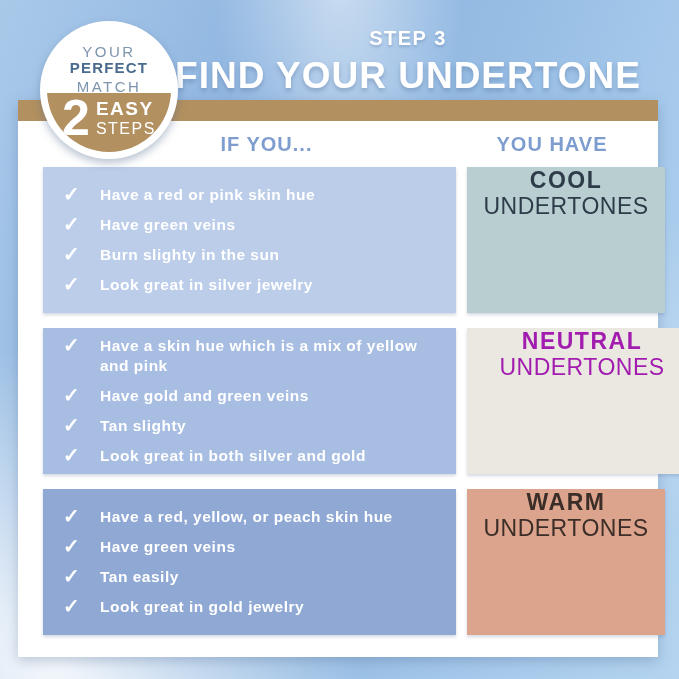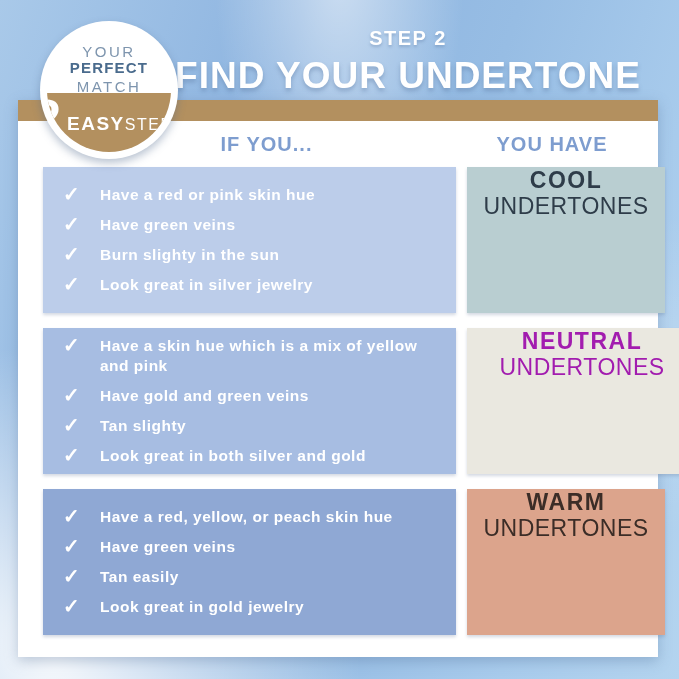--- a/index.html
+++ b/index.html
@@ -52,21 +52,21 @@
     font-size:15px;letter-spacing:1.2px;color:#4a6b8d;font-weight:bold;
   }
   .b-bottom{
     position:absolute;left:0;top:66px;width:124px;height:58px;
     display:flex;align-items:flex-start;justify-content:center;
   }
   .b-num{
     font-size:50px;font-weight:bold;color:#ffffff;line-height:.92;
     margin-top:1px;margin-right:6px;
   }
-  .b-steps{display:flex;flex-direction:row;margin-top:20px;}
+  .b-steps{display:flex;flex-direction:column;margin-top:5px;}
   .b-easy{font-size:19px;font-weight:bold;color:#ffffff;letter-spacing:1.5px;line-height:1;}
   .b-stepsword{font-size:16px;color:#ffffff;letter-spacing:1.5px;line-height:1;margin-top:3px;}
   
   .head-wrap{position:absolute;left:158px;top:0;width:500px;text-align:center;z-index:2;}
   .step-label{
     margin-top:27px;font-size:20px;font-weight:bold;color:#ffffff;
     letter-spacing:1.5px;text-shadow:0 2px 3px rgba(90,120,160,.4);
   }
   .main-title{
     margin-top:5px;font-size:37px;font-weight:bold;color:#ffffff;
@@ -131,21 +131,21 @@
         <div class="b-num">2</div>
         <div class="b-steps">
           <div class="b-easy">EASY</div>
           <div class="b-stepsword">STEPS</div>
         </div>
       </div>
     </div>
   </div>
 
   <div class="head-wrap">
-    <div class="step-label">STEP 2</div>
+    <div class="step-label">STEP 3</div>
     <div class="main-title">FIND YOUR UNDERTONE</div>
   </div>
 
   <div class="col-head right">YOU HAVE</div>
   <div class="col-head left">IF YOU...</div>
 
   <section class="row r0">
     <div class="list-box">
       <div class="item">
         <span class="check">✓</span>

